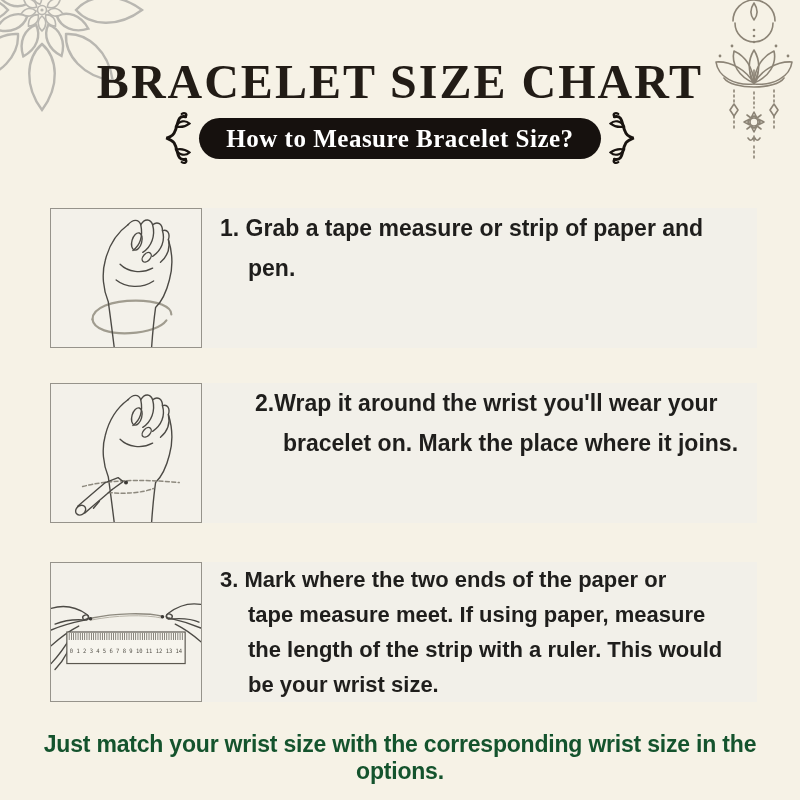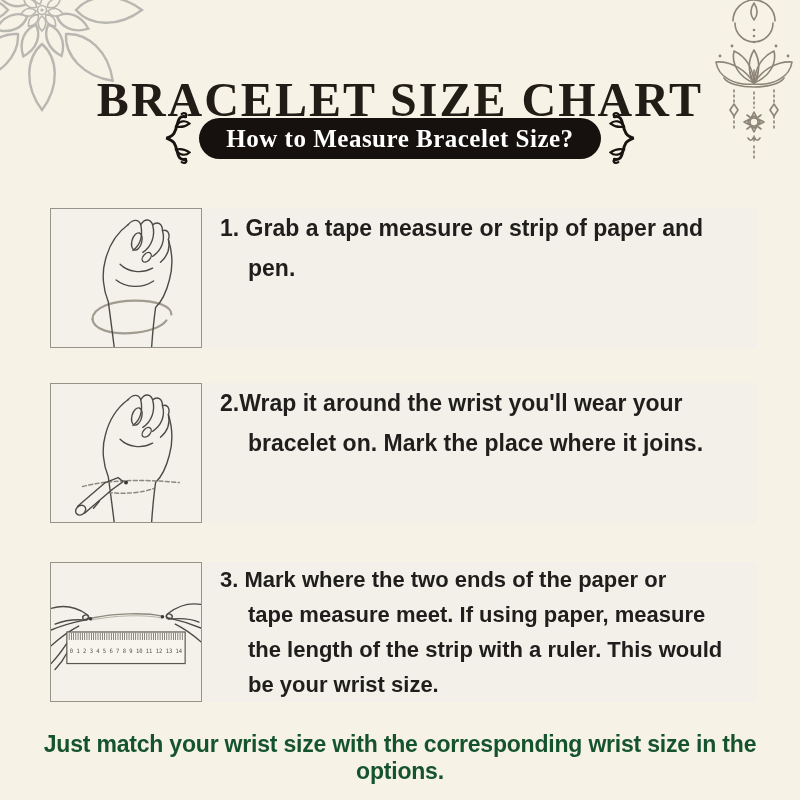--- a/index.html
+++ b/index.html
@@ -4,21 +4,21 @@
 <style>
   html,body{margin:0;padding:0;}
   body{
     width:800px;height:800px;position:relative;overflow:hidden;
     background:#f6f2e6;
     font-family:"Liberation Sans", sans-serif;
     color:#1f1e1c;
   }
   
   .title{
-    position:absolute;top:72px;left:0;width:800px;text-align:center;
+    position:absolute;top:54px;left:0;width:800px;text-align:center;
     font-family:"Liberation Serif", serif;
     font-size:48px;font-weight:700;letter-spacing:2px;color:#221c16;
   }
   .badge-row{
     position:absolute;top:112px;left:0;width:800px;height:52px;
     display:flex;justify-content:center;align-items:center;gap:8px;
   }
   .badge{
     background:#16110e;color:#ffffff;
     font-family:"Liberation Serif", serif;
@@ -29,21 +29,21 @@
   .flourish{width:32px;height:54px;display:block;}
   .flourish.right{transform:scaleX(-1);}
   
   .mandala{position:absolute;top:0;left:0;width:170px;height:160px;}
   .lotus{position:absolute;top:0;left:702px;width:100px;height:178px;}
   
   .step{
     position:absolute;left:50px;width:707px;height:140px;
     background:#f2f0e9;display:flex;
   }
-  .step-1{top:208px;} .step-2{top:383px;} .step-3{top:562px;}
+  .step-1{top:208px;} .step-2{top:383px;gap:35px;} .step-3{top:562px;}
   .illus-box{
     width:152px;height:140px;flex:0 0 152px;box-sizing:border-box;
     border:1px solid #96938b;background:#f3f1ea;
   }
   .illus-box svg{width:100%;height:100%;display:block;}
   .step-text{
     flex:1;margin-left:18px;margin-right:6px;
     font-size:23px;font-weight:600;line-height:40px;color:#1f1e1c;
     white-space:pre-line;
     padding-left:28px;text-indent:-28px;

